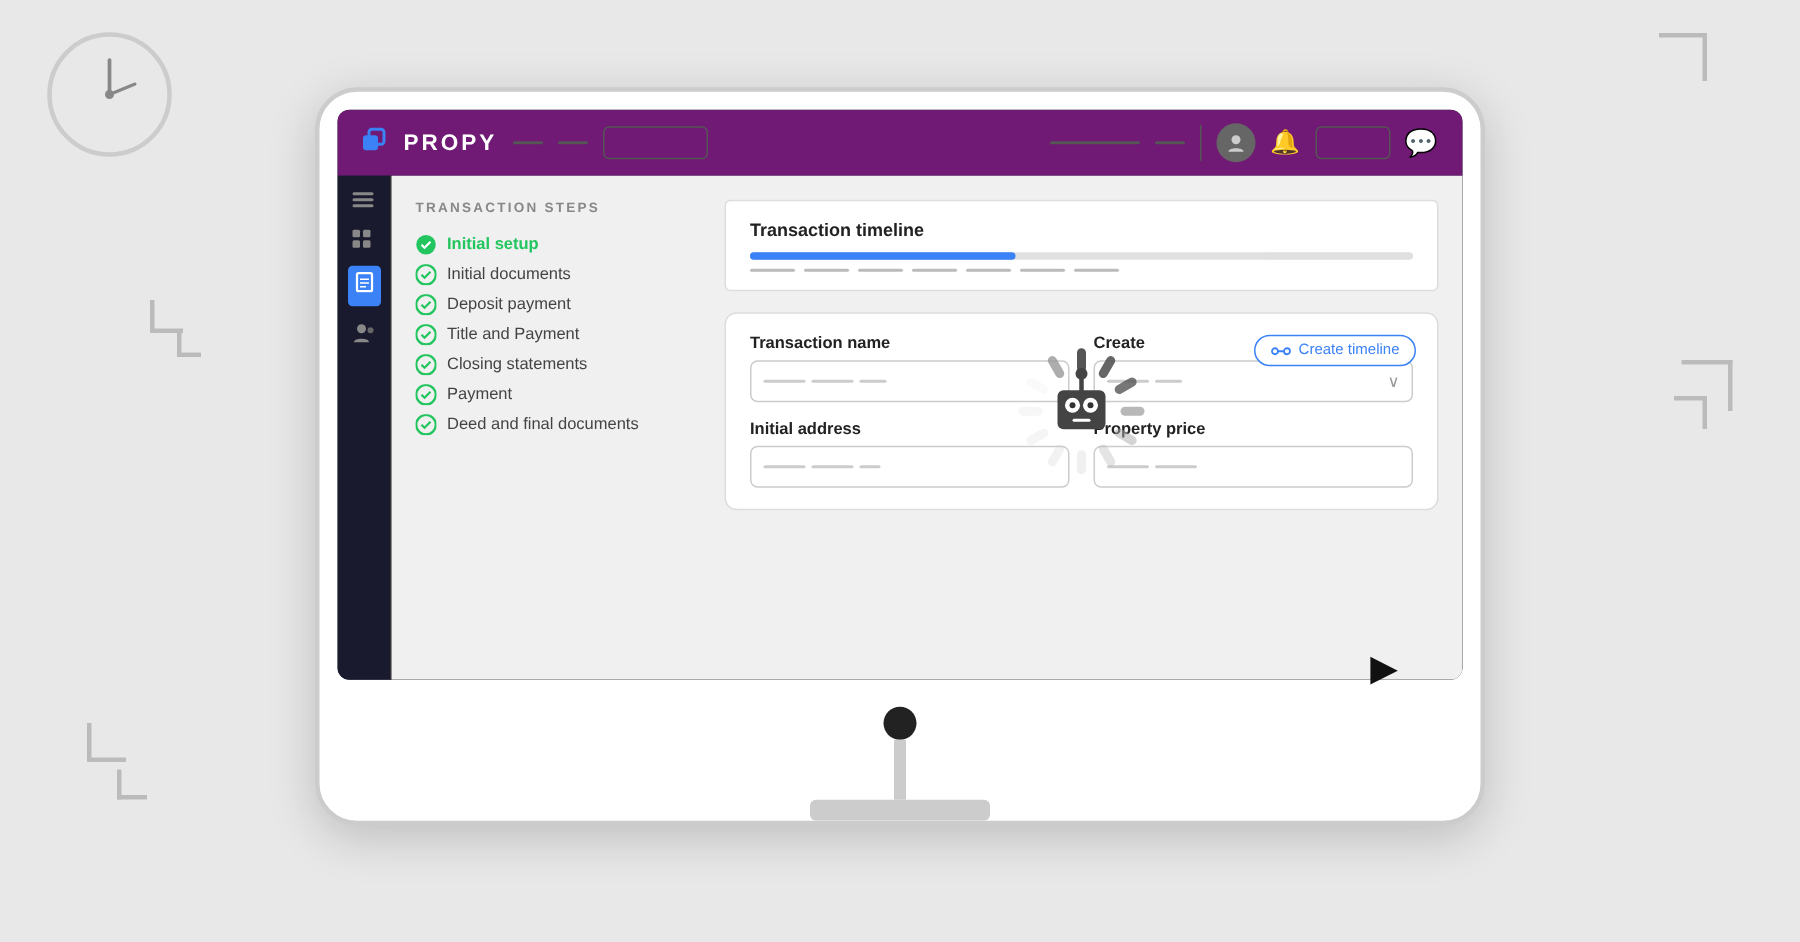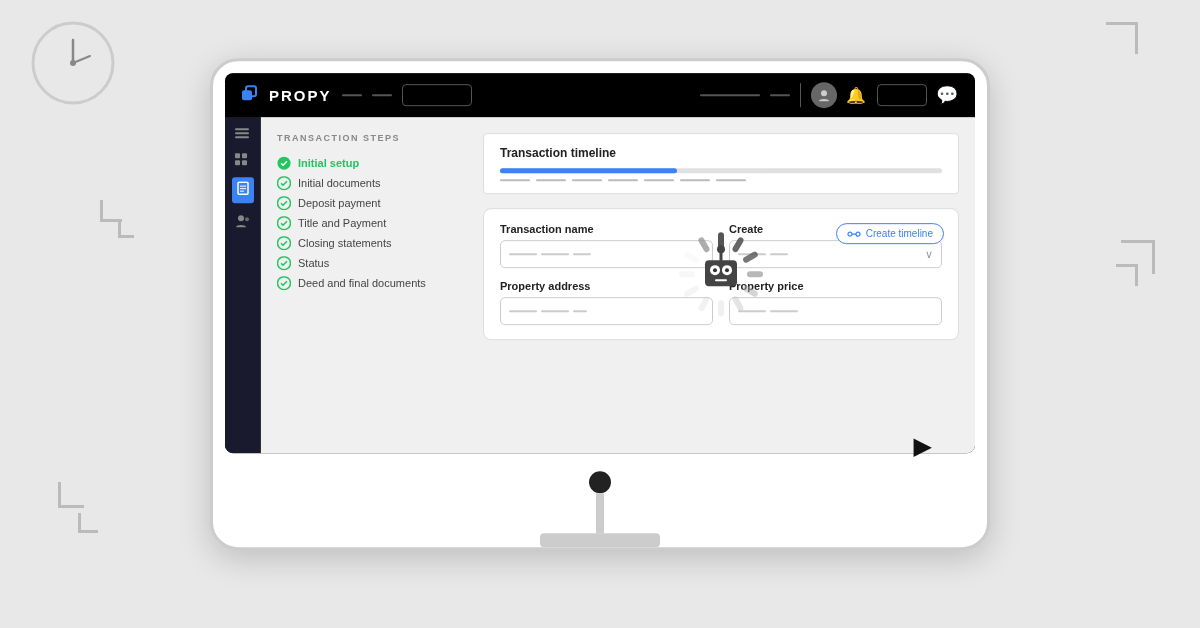--- a/index.html
+++ b/index.html
@@ -67,21 +67,21 @@
     .monitor-dot {
       width: 22px;
       height: 22px;
       background: #222;
       border-radius: 50%;
       margin: 6px auto 0;
     }
 
     
     .app-header {
-      background: #000000;
+      background: #701a75;
       display: flex;
       align-items: center;
       padding: 0 16px;
       height: 44px;
       gap: 10px;
     }
 
     .logo-area {
       display: flex;
       align-items: center;
@@ -483,21 +483,21 @@
                   <polyline points="4,7 6,9 10,5" fill="none" stroke="#22c55e" stroke-width="1.5"></polyline>
                 </svg>
                 <span class="step-label">Closing statements</span>
               </div>
 
               <div class="step-item">
                 <svg class="step-check" viewBox="0 0 14 14">
                   <circle cx="7" cy="7" r="6.5" fill="none" stroke="#22c55e" stroke-width="1.5"></circle>
                   <polyline points="4,7 6,9 10,5" fill="none" stroke="#22c55e" stroke-width="1.5"></polyline>
                 </svg>
-                <span class="step-label">Status</span>
+                <span class="step-label">Payment</span>
               </div>
 
               <div class="step-item">
                 <svg class="step-check" viewBox="0 0 14 14">
                   <circle cx="7" cy="7" r="6.5" fill="none" stroke="#22c55e" stroke-width="1.5"></circle>
                   <polyline points="4,7 6,9 10,5" fill="none" stroke="#22c55e" stroke-width="1.5"></polyline>
                 </svg>
                 <span class="step-label">Deed and final documents</span>
               </div>
             </div>
@@ -547,21 +547,21 @@
                         <div class="input-dash"></div>
                         <div class="input-dash" style="width:18px;"></div>
                       </div>
                       <span style="color:#999;font-size:11px;">∨</span>
                     </div>
                   </div>
                 </div>
 
                 <div class="form-row" style="margin-bottom:0;">
                   <div class="form-field">
-                    <div class="form-label">Property address</div>
+                    <div class="form-label">Initial address</div>
                     <div class="form-input-mock">
                       <div class="input-dash"></div>
                       <div class="input-dash"></div>
                       <div class="input-dash" style="width:14px;"></div>
                     </div>
                   </div>
                   <div class="form-field">
                     <div class="form-label">Property price</div>
                     <div class="form-input-mock">
                       <div class="input-dash"></div>

